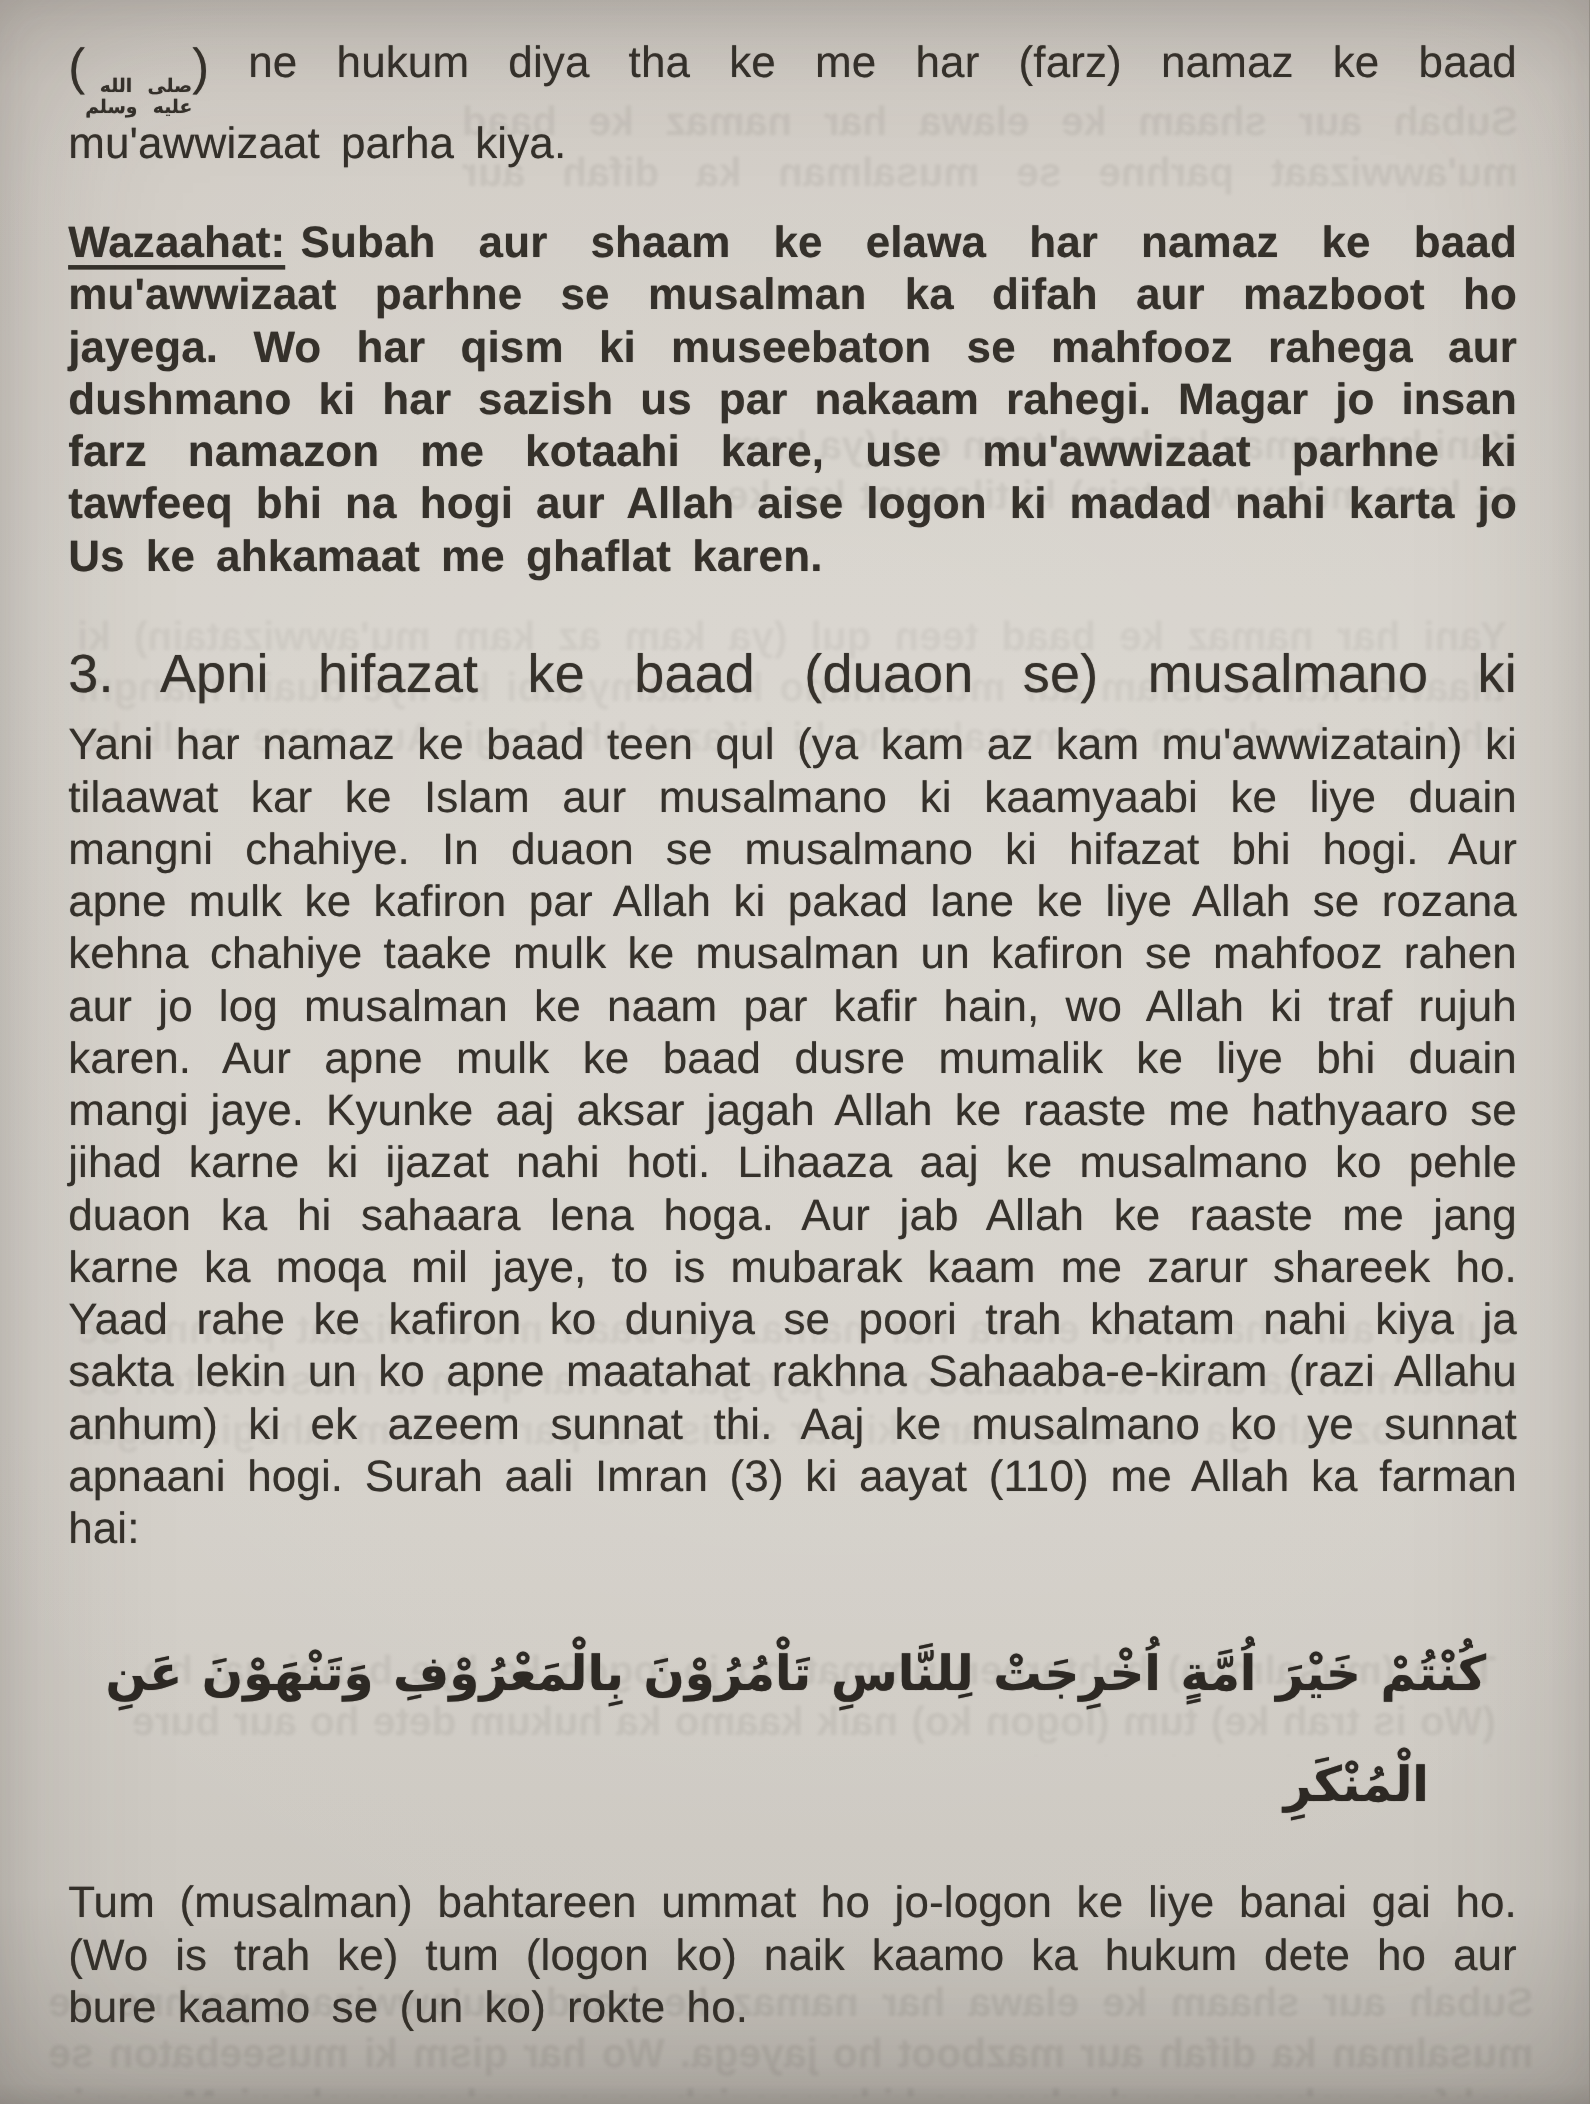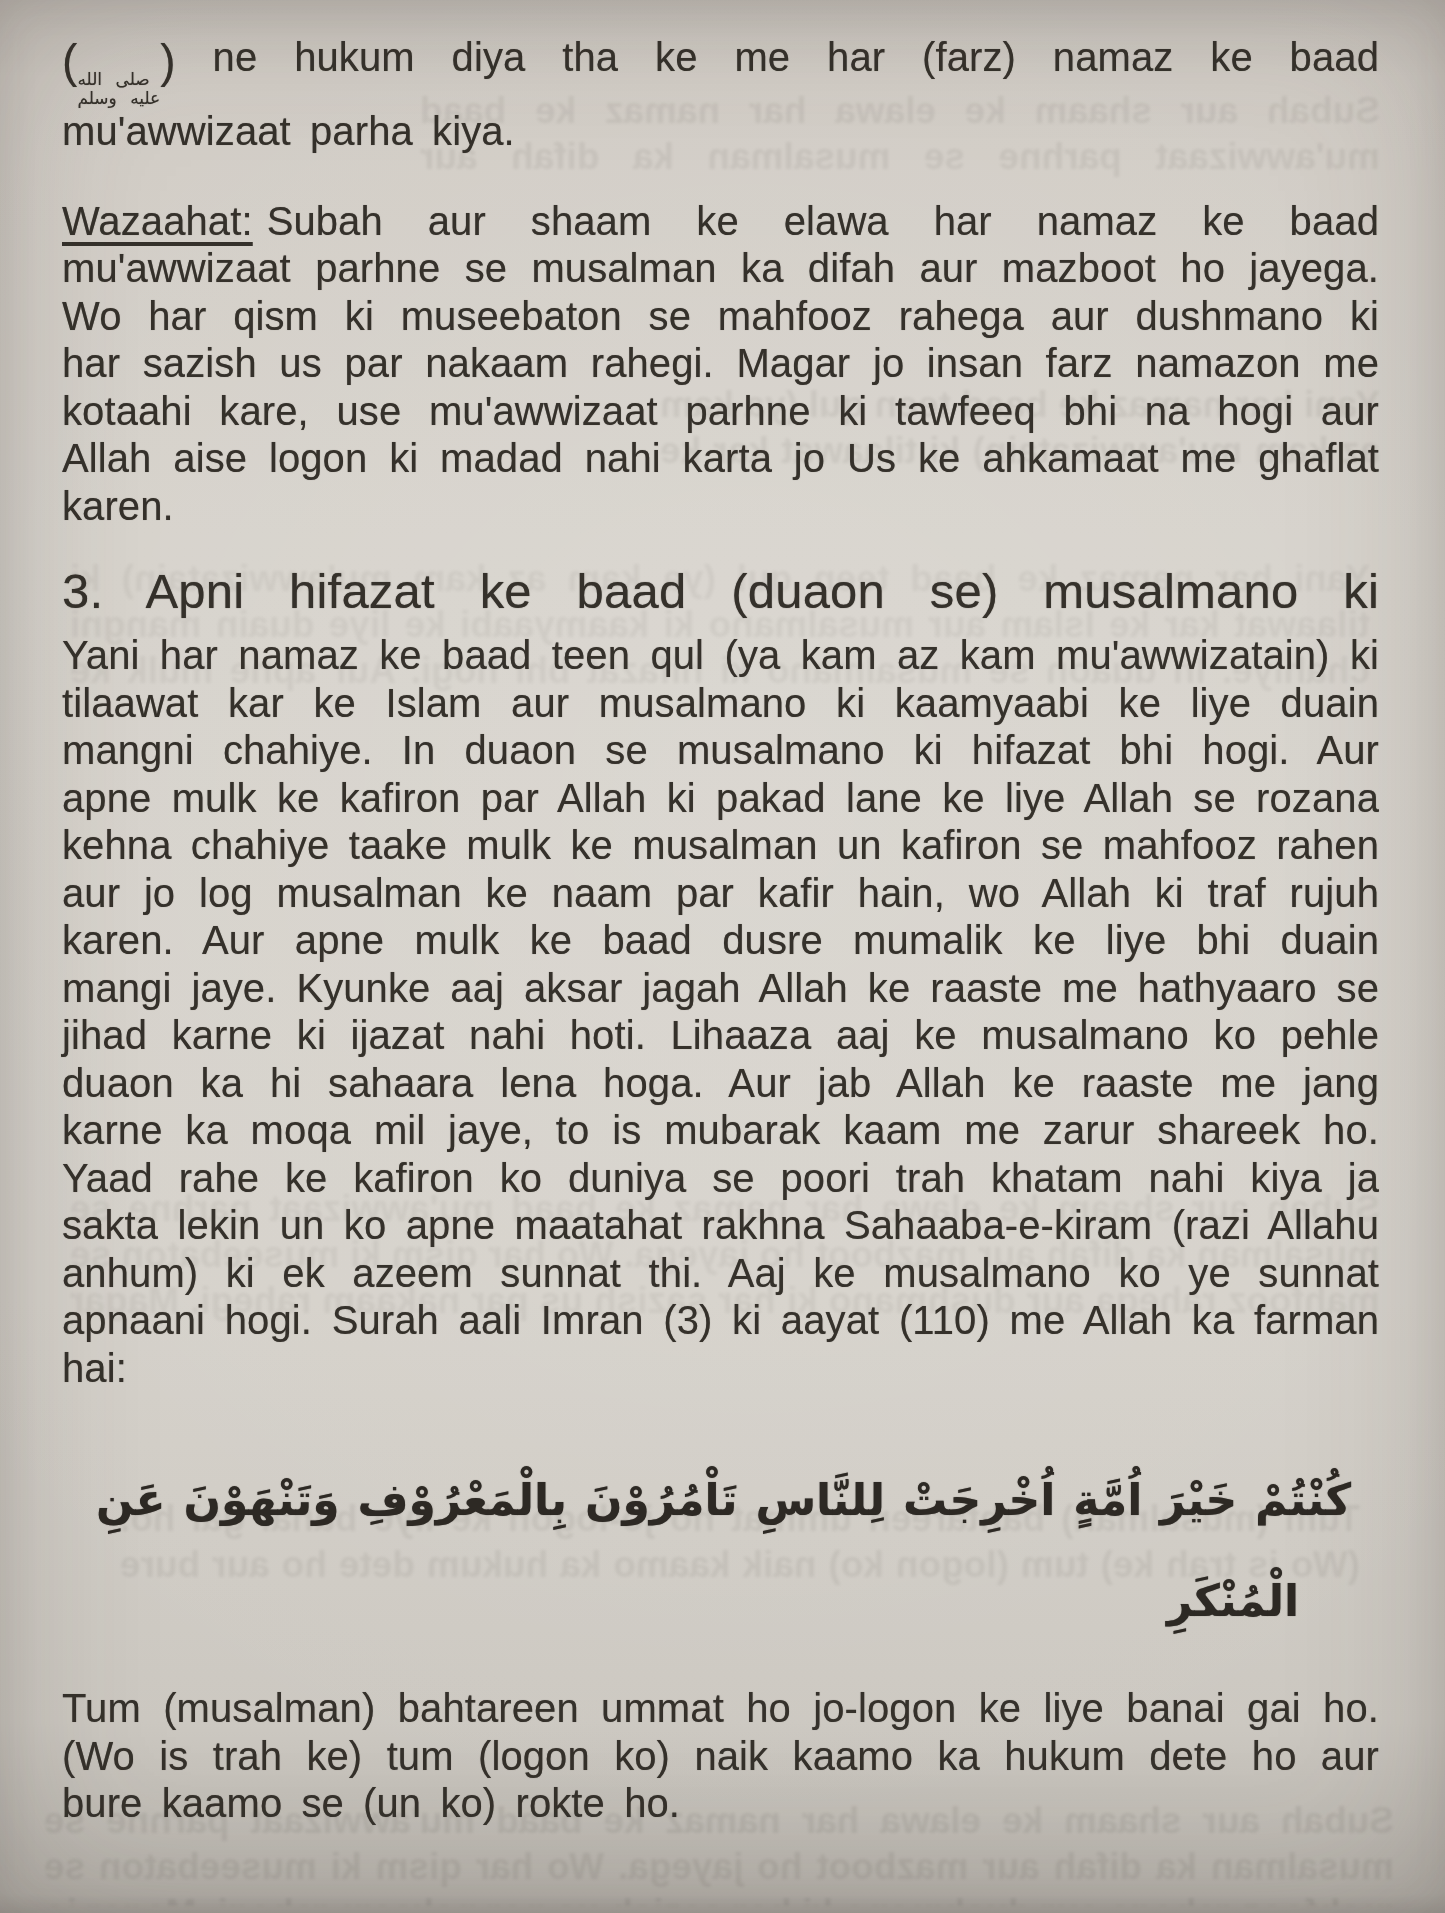--- a/index.html
+++ b/index.html
@@ -36,26 +36,26 @@
     letter-spacing:0.1px;word-spacing:8px;
     text-align:justify;
     text-shadow:0 0 0.8px rgba(53,49,43,0.55);
   }
   .justify-full{text-align:justify;text-align-last:justify;}
   .intro-line1{display:block;}
   .intro{margin-bottom:42px;}
   .honorific{white-space:nowrap;}
   .paren{font-size:46px;vertical-align:-6px;}
   .stack{
-    display:inline-flex;flex-direction:column;align-items:flex-end;
+    display:inline-flex;flex-direction:column;align-items:flex-start;
     vertical-align:-14px;direction:rtl;
     font-family:"DejaVu Sans", sans-serif;
-    font-size:17px;line-height:19px;font-weight:400;
+    font-size:17px;line-height:19px;font-weight:700;
   }
-  .wazaahat{margin-bottom:32px;}
+  .wazaahat{margin-bottom:54px;font-weight:bold;}
   .wz-label{
     text-decoration:underline;
     text-decoration-thickness:3.5px;
     text-underline-offset:7px;
     margin-right:14px;
   }
   .heading{
     margin:0 0 12px 0;
     font-size:49px;line-height:58px;font-weight:400;
     letter-spacing:0.2px;word-spacing:6px;

